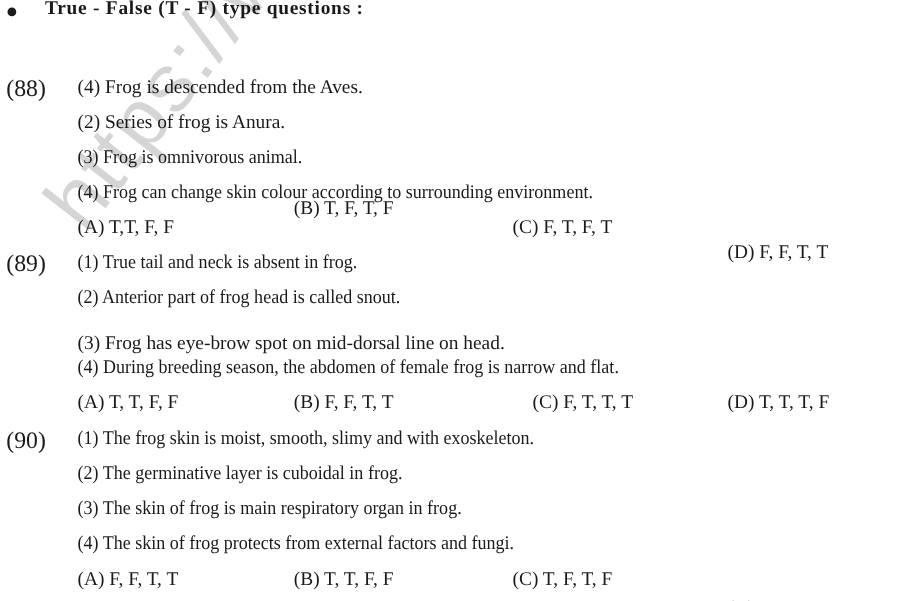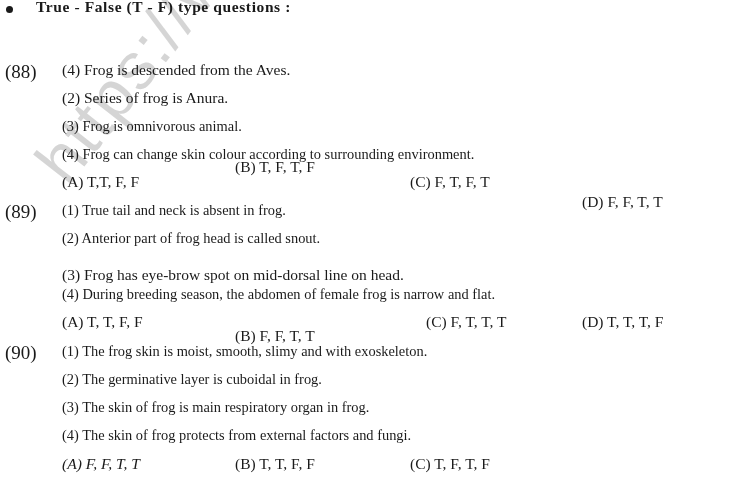--- a/index.html
+++ b/index.html
@@ -98,31 +98,31 @@
       <div class="abs opt optD" style="top:165px;margin-top:28px;">(D) F, F, T, T</div>
     </div>
 
     <div>
       <div class="abs qnum" style="top:201px;">(89)</div>
       <div class="abs stmt narrow" style="top:201px;">(1) True tail and neck is absent in frog.</div>
       <div class="abs stmt narrow" style="top:229px;">(2) Anterior part of frog head is called snout.</div>
       <div class="abs stmt" style="top:266px;">(3) Frog has eye-brow spot on mid-dorsal line on head.</div>
       <div class="abs stmt narrow" style="top:285px;">(4) During breeding season, the abdomen of female frog is narrow and flat.</div>
       <div class="abs opt optA" style="top:313px;">(A) T, T, F, F</div>
-      <div class="abs opt optB" style="top:327px;text-align:center;">(B) F, F, T, T</div>
+      <div class="abs opt optB" style="top:313px;text-align:center;">(B) F, F, T, T</div>
       <div class="abs opt optC" style="top:313px;margin-left:16px;">(C) F, T, T, T</div>
       <div class="abs opt optD" style="top:313px;">(D) T, T, T, F</div>
     </div>
 
     <div>
       <div class="abs qnum" style="top:342px;">(90)</div>
       <div class="abs stmt narrow" style="top:342px;">(1) The frog skin is moist, smooth, slimy and with exoskeleton.</div>
       <div class="abs stmt narrow" style="top:370px;">(2) The germinative layer is cuboidal in frog.</div>
       <div class="abs stmt narrow" style="top:398px;">(3) The skin of frog is main respiratory organ in frog.</div>
       <div class="abs stmt narrow" style="top:426px;">(4) The skin of frog protects from external factors and fungi.</div>
-      <div class="abs opt optA" style="top:455px;font-style:italic;">(A) F, F, T, T</div>
+      <div class="abs opt optA" style="top:455px;">(A) F, F, T, T</div>
       <div class="abs opt optB" style="top:455px;">(B) T, T, F, F</div>
       <div class="abs opt optC" style="top:455px;">(C) T, F, T, F</div>
       <div class="abs opt optD" style="top:478px;">(D) F, T, F, T</div>
     </div>
 
   </div>
 </div>
 
 </body></html>

